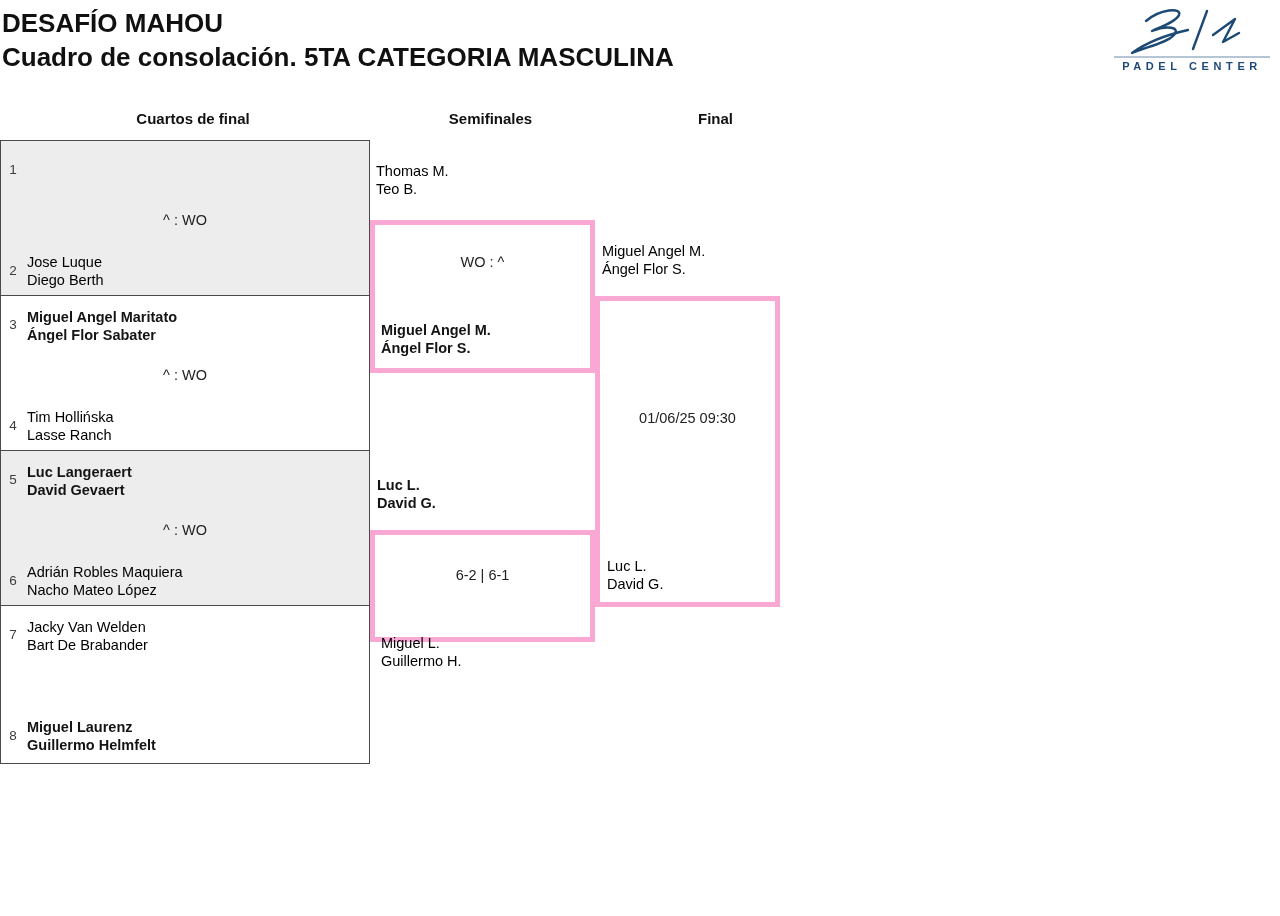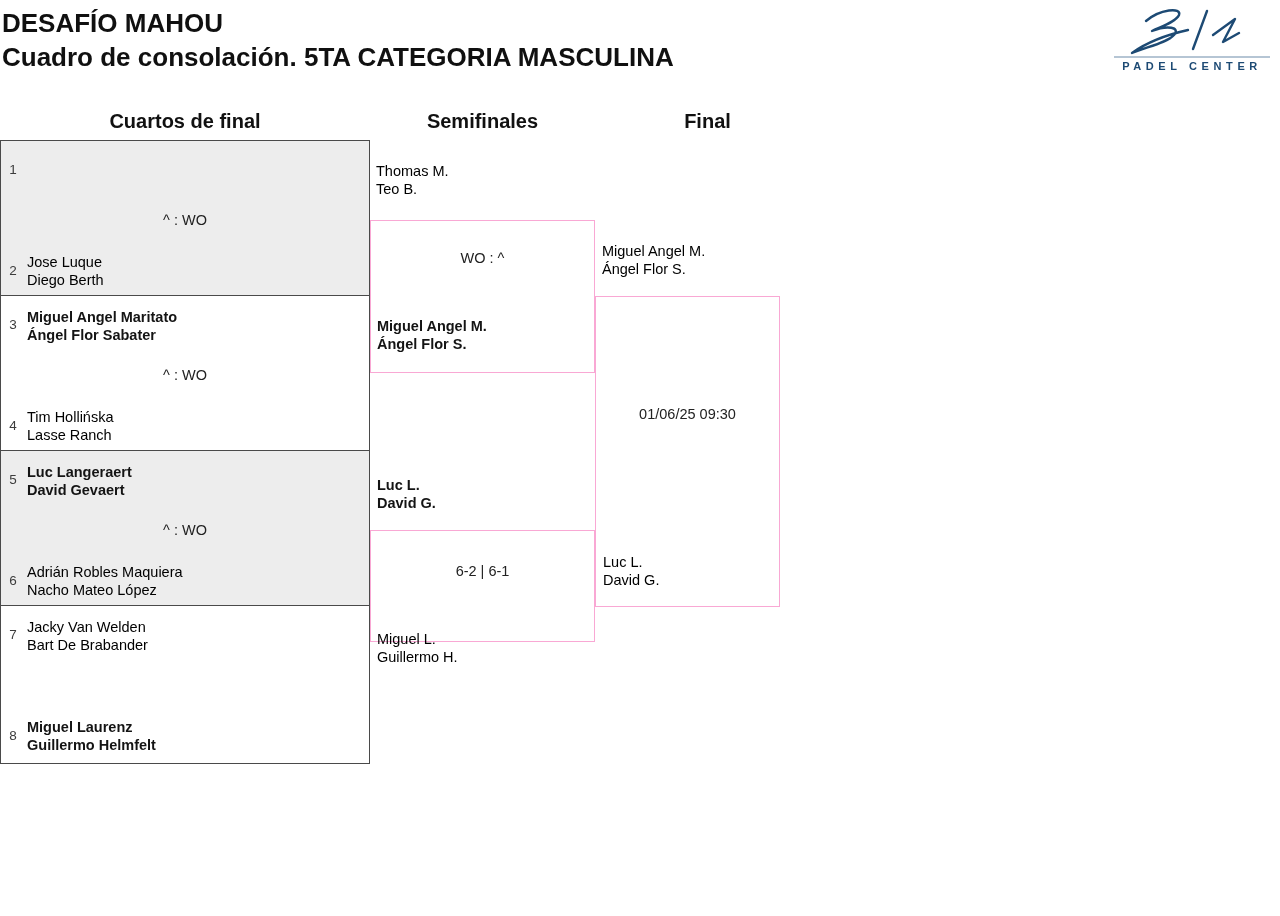--- a/index.html
+++ b/index.html
@@ -7,21 +7,21 @@
         font-family:"Liberation Sans",sans-serif;color:#1f1f1f;overflow:hidden;}
 
   
   .hdr{position:absolute;left:2px;top:6px;}
   .hdr .title,.hdr .subtitle{font-size:26px;font-weight:700;line-height:34px;color:#101010;white-space:nowrap;}
 
   
   .logo{position:absolute;left:1112px;top:4px;width:160px;height:70px;}
 
   
-  .col-header{position:absolute;top:110px;font-size:20px;font-weight:700;color:#111;text-align:center;white-space:nowrap;}
+  .col-header{position:absolute;top:110px;font-size:15px;font-weight:700;color:#111;text-align:center;white-space:nowrap;padding-left:8px;}
   .ch-qf{left:0;width:370px;}
   .ch-sf{left:370px;width:225px;}
   .ch-f{left:595px;width:225px;}
 
   
   .qf-col{position:absolute;left:0;top:140px;width:370px;border:1px solid #4a4a4a;box-sizing:border-box;background:#fff;}
   .qf-block{position:relative;height:154px;border-bottom:1px solid #4a4a4a;}
   .qf-block:last-child{height:157px;border-bottom:none;}
   .qf-block.shaded{background:#ededed;}
 
@@ -29,21 +29,21 @@
   .seed-top{top:21px;}
   .seed-bottom{top:122px;}
   .team{position:absolute;left:26px;}
   .line{font-size:14.5px;line-height:18px;color:#000000;white-space:nowrap;}
   .winner{font-weight:700;color:#141414;}
   .team-top{top:12px;}
   .team-bottom{top:112px;}
   .qf-score{position:absolute;left:0;width:100%;top:71px;text-align:center;font-size:14.5px;color:#222;}
 
   
-  .match-box{position:absolute;border:1px solid #f9a8d4;box-sizing:border-box;background:#fff;}
+  .match-box{position:absolute;border:5px solid #f9a8d4;box-sizing:border-box;background:#fff;}
   .sf-box1{left:370px;top:220px;width:225px;height:153px;}
   .sf-box2{left:370px;top:530px;width:225px;height:112px;}
   .final-box{left:595px;top:296px;width:185px;height:311px;}
 
   .sf-name{position:absolute;}
   .sf1-top{left:376px;top:162px;}
   .sf2-top{left:377px;top:476px;}
   .f-top{left:602px;top:242px;}
 
   .box-score{position:absolute;left:0;width:100%;text-align:center;font-size:14.5px;color:#222;}

